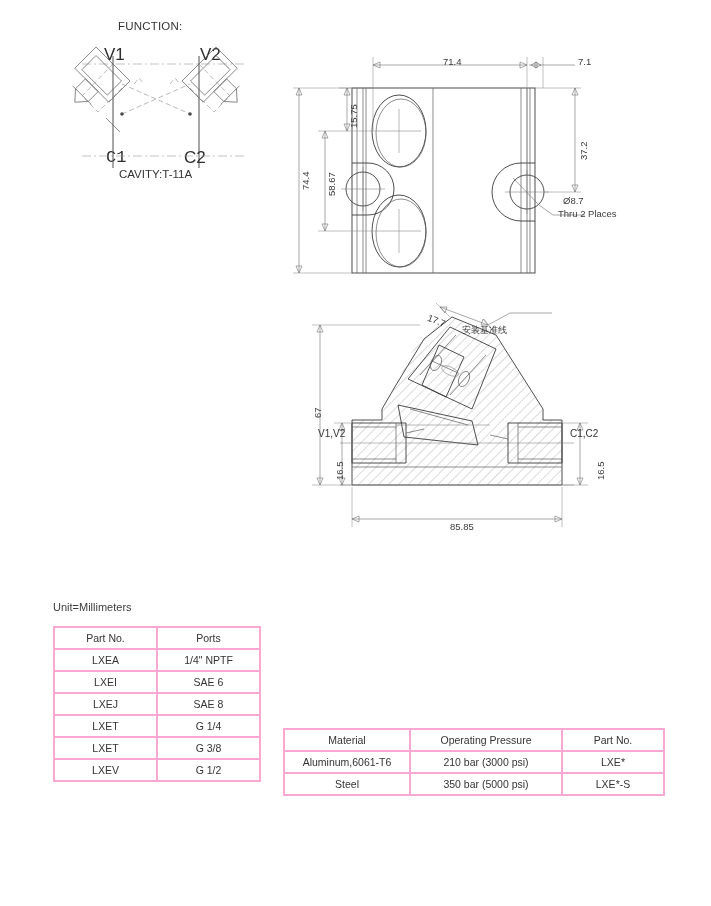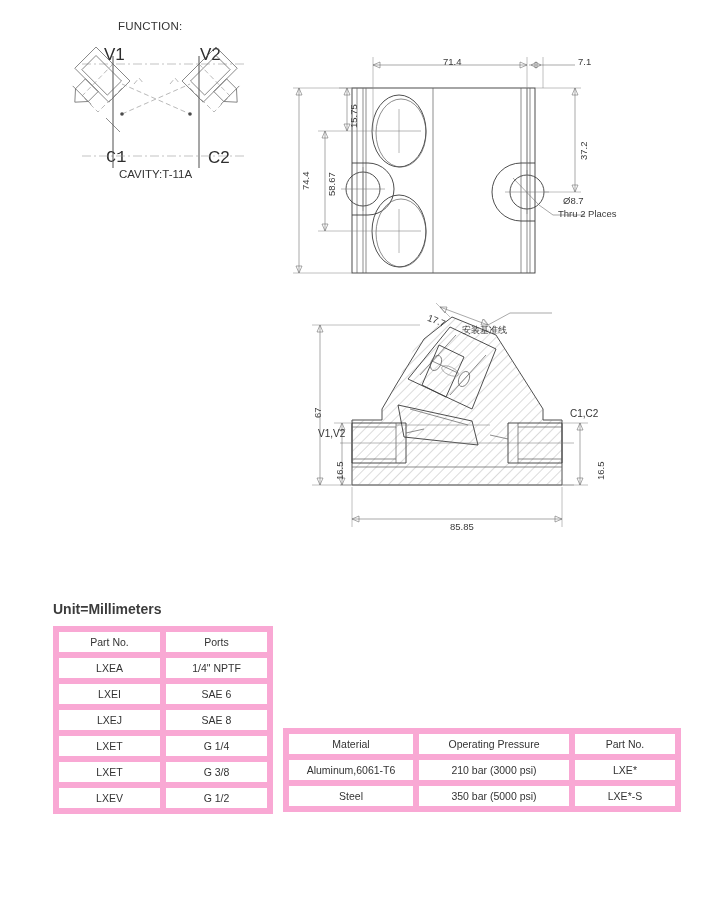--- a/index.html
+++ b/index.html
@@ -62,36 +62,35 @@
     color: #3a3a3a;
     white-space: nowrap;
     font-family: "DejaVu Sans", sans-serif;
   }
   .sec-label {
     font-size: 10px;
     color: #333;
     white-space: nowrap;
   }
   .unit-text {
-    font-size: 14px;
+    font-size: 11px;
     color: #3c3c3c;
     white-space: nowrap;
-    font-weight: bold;
   }
 
   
   table.spec {
     position: absolute;
     border-collapse: collapse;
     font-size: 10.5px;
     color: #333;
     background: #fff;
   }
   table.spec td, table.spec th {
-    border: 6px solid #f9a8d4;
+    border: 2px solid #f9a8d4;
     text-align: center;
     font-weight: normal;
     padding: 0;
     height: 20px;
     line-height: 20px;
     white-space: nowrap;
   }
   #parts-table { left: 53px; top: 626px; }
   #parts-table td, #parts-table th { width: 101px; }
   #material-table { left: 283px; top: 728px; }
@@ -113,21 +112,21 @@
 </head>
 <body>
 
 <div class="sheet">
 
   <div class="abs label-head" style="left:110px; top:20px;">FUNCTION:</div>
 
   <div class="abs port-label" style="left:104px; top:45px;">V1</div>
   <div class="abs port-label" style="left:182px; top:45px;margin-left:18px;">V2</div>
   <div class="abs port-label" style="left:106px; top:148px;font-family:Liberation Mono, monospace;">C1</div>
-  <div class="abs port-label" style="left:208px; top:148px;">C2</div>
+  <div class="abs port-label" style="left:184px; top:148px;">C2</div>
 
   <div class="abs cavity-label" style="left:119px; top:168px;">CAVITY:T-11A</div>
 
   <svg class="abs" style="left:78px; top:56px;" width="170" height="112" viewBox="0 0 170 112">
 
     <path class="ln-c" d="M4 8 H166"></path>
     <path class="ln-c" d="M4 100 H166"></path>
 
     <path class="ln" d="M35 0 V112"></path>
     <path class="ln" d="M121 0 V112"></path>
@@ -338,21 +337,21 @@
   </svg>
 
   <div class="abs dim-text vert" style="left:312px; top:418px;">67</div>
   <div class="abs dim-text vert" style="left:334px; top:480px;">16.5</div>
   <div class="abs dim-text vert" style="left:595px; top:480px;">16.5</div>
   <div class="abs dim-text" style="left:434px; top:521px;margin-left:16px;">85.85</div>
   <div class="abs dim-text" style="left:430px; top:312px;
               transform:rotate(21deg); transform-origin:0 0;">17.7</div>
   <div class="abs cn-text" style="left:462px; top:324px;">安装基准线</div>
   <div class="abs sec-label" style="left:318px; top:428px;">V1,V2</div>
-  <div class="abs sec-label" style="left:570px; top:408px;">C1,C2</div>
+  <div class="abs sec-label" style="left:570px; top:428px;">C1,C2</div>
 
   <div class="abs unit-text" style="left:53px; top:601px;">Unit=Millimeters</div>
 
   <table class="spec" id="parts-table">
     <thead>
       <tr>
         <th>Part No.</th>
         <th>Ports</th>
       </tr>
     </thead>

